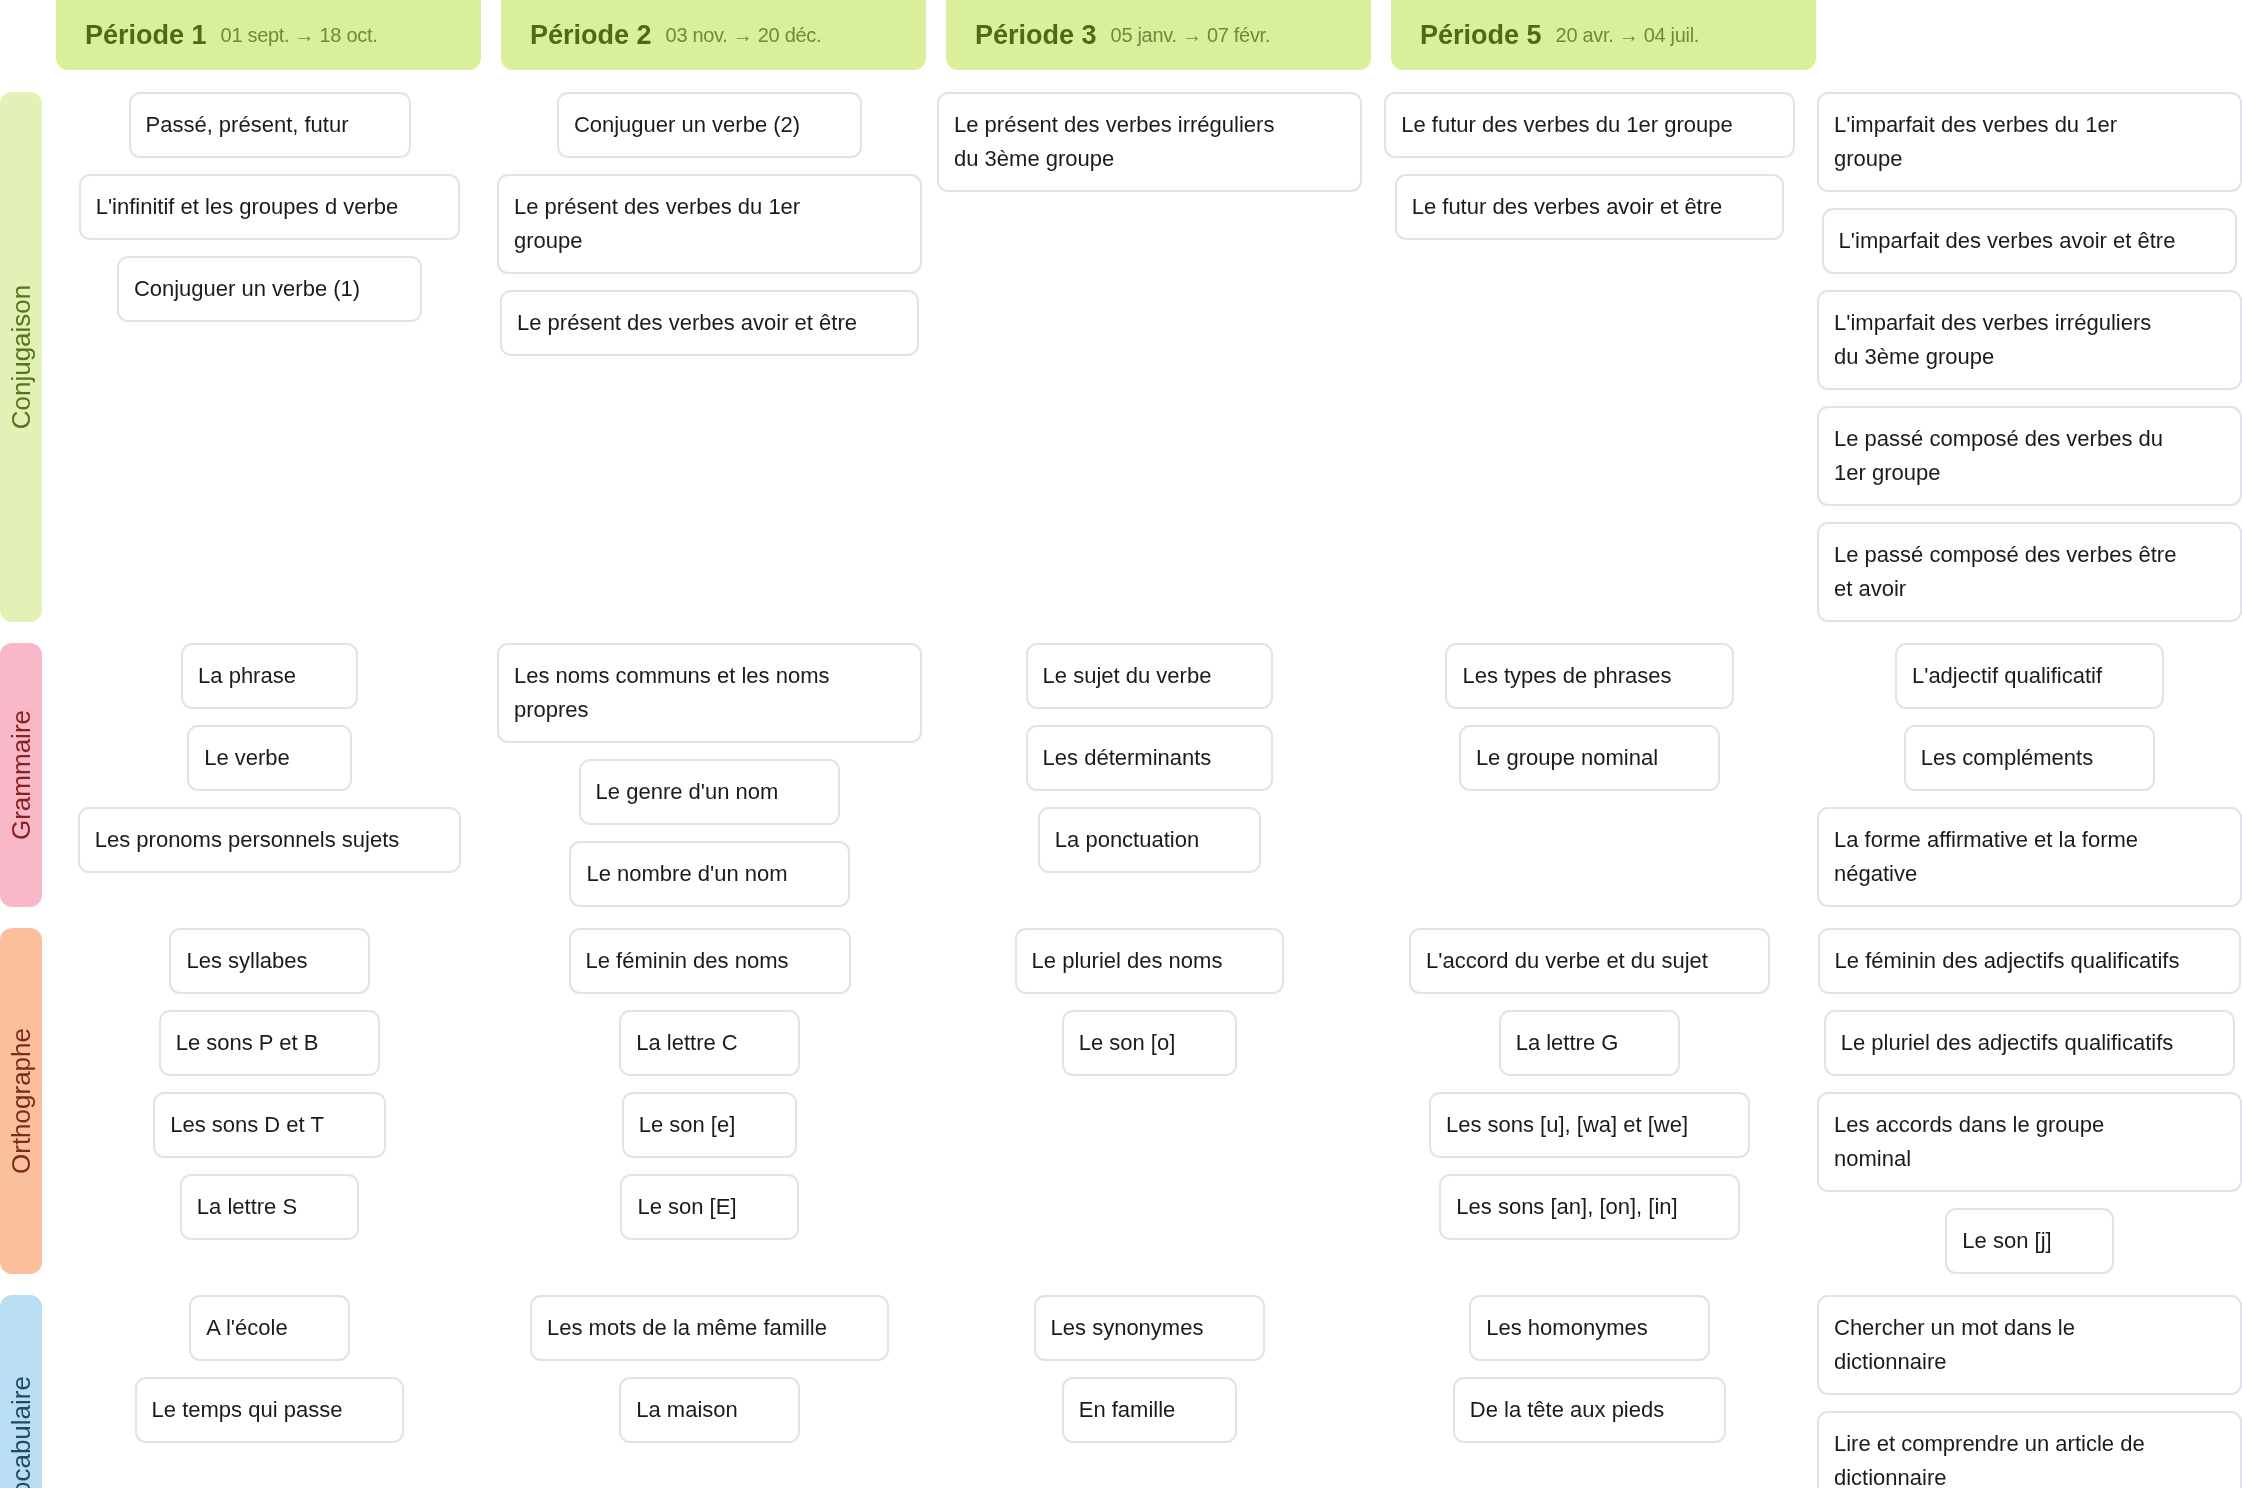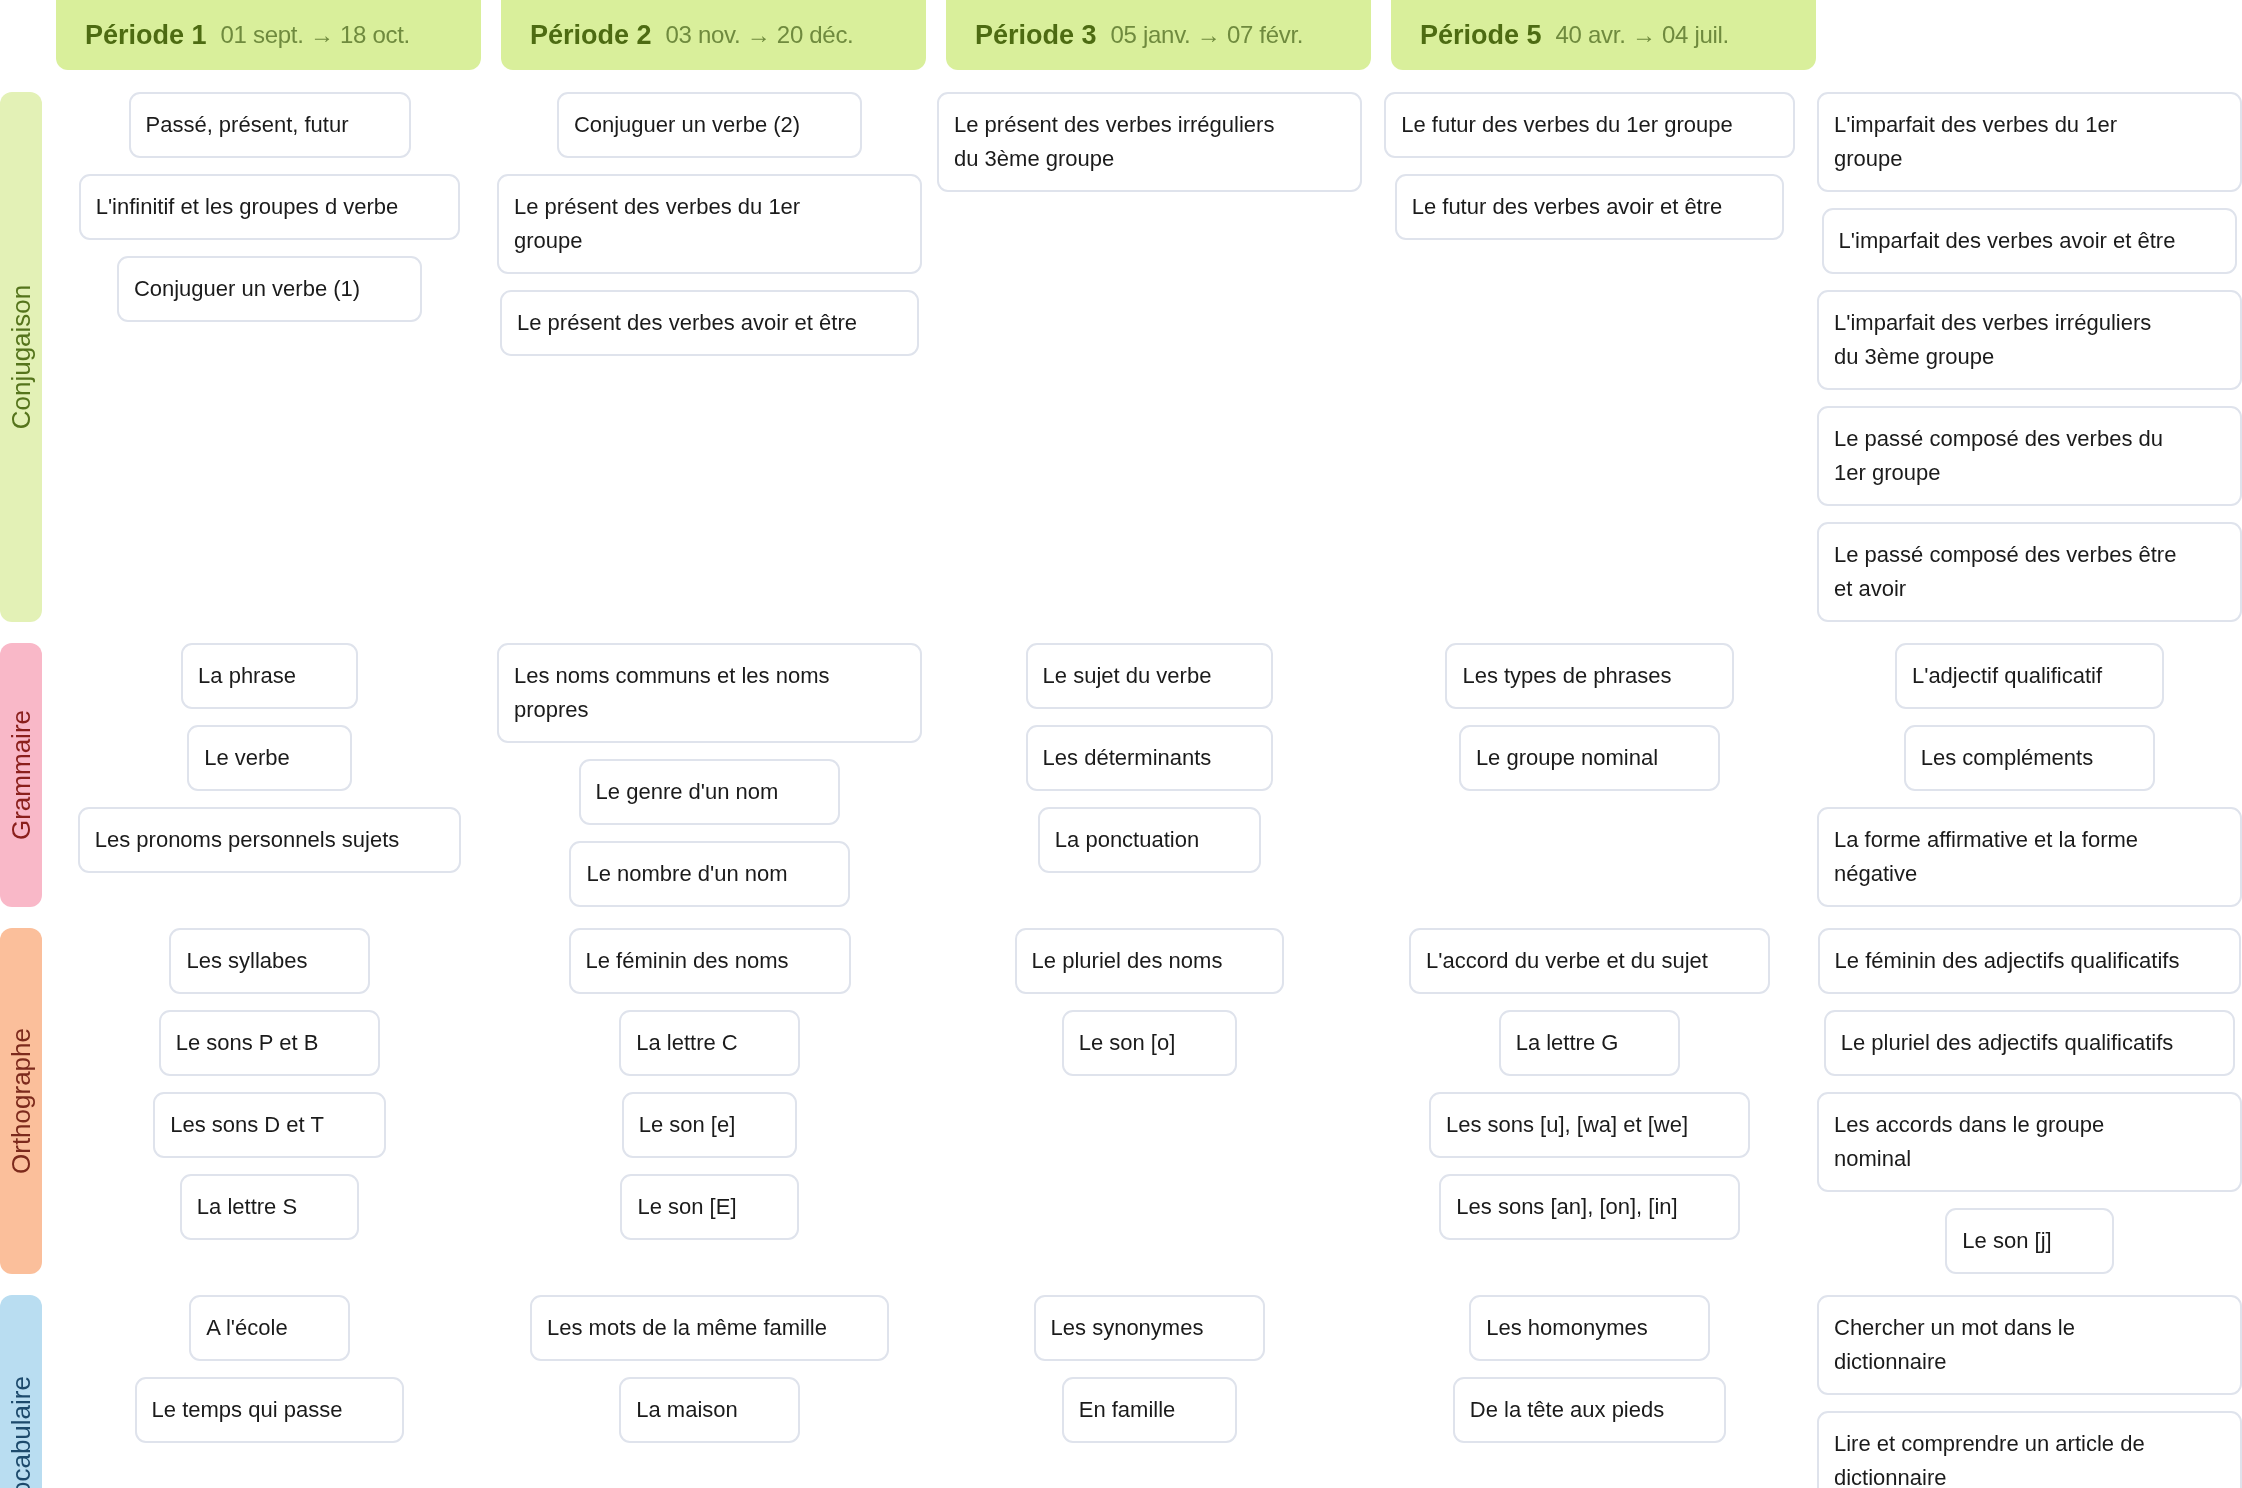--- a/index.html
+++ b/index.html
@@ -9,21 +9,21 @@
   .header-row {
     position: absolute; left: 56px; top: 0; height: 70px;
     display: grid; grid-template-columns: repeat(5, 425px); column-gap: 20px;
   }
   .period-header {
     background: #d9ef9b; border-radius: 0 0 12px 12px;
     display: flex; align-items: center; padding-left: 29px; height: 70px;
     white-space: nowrap; overflow: hidden;
   }
   .period-title { font-weight: bold; font-size: 27px; color: #4d6b12; }
-  .period-dates { font-size: 24px; color: #6f8a3e; margin-left: 14px; letter-spacing: -0.3px; }
+  .period-dates { font-size: 20px; color: #6f8a3e; margin-left: 14px; letter-spacing: -0.3px; }
 
   .sections { position: absolute; left: 0; top: 92px; width: 2242px; }
   .section {
     display: grid; grid-template-columns: 42px repeat(5, 425px);
     column-gap: 15px; margin-bottom: 21px; align-items: stretch;
   }
   .section-label {
     border-radius: 12px; position: relative; min-height: 100px;
   }
   .section-label span {
@@ -51,21 +51,21 @@
   <div class="period-header">
     <span class="period-title">Période 2</span>
     <span class="period-dates">03 nov. → 20 déc.</span>
   </div>
   <div class="period-header">
     <span class="period-title">Période 3</span>
     <span class="period-dates">05 janv. → 07 févr.</span>
   </div>
   <div class="period-header">
     <span class="period-title">Période 5</span>
-    <span class="period-dates">40 avr. → 04 juil.</span>
+    <span class="period-dates">20 avr. → 04 juil.</span>
   </div>
 </div>
 
 <div class="sections" id="sections">
     <div class="section">
     <div class="section-label" style="background: rgb(227, 241, 182);">
       <span style="color: rgb(85, 116, 28);">Conjugaison</span>
     </div>
   <div class="section-col col-1">
         <div class="card">Passé, présent, futur</div>

